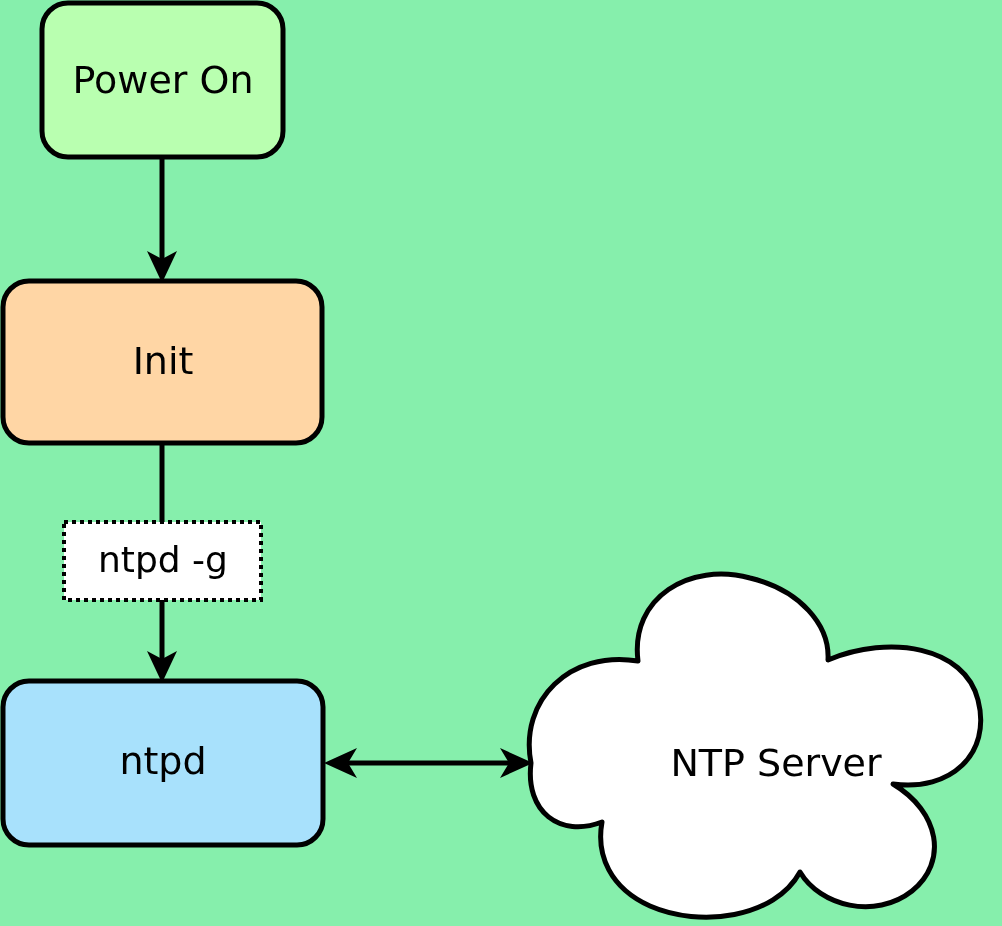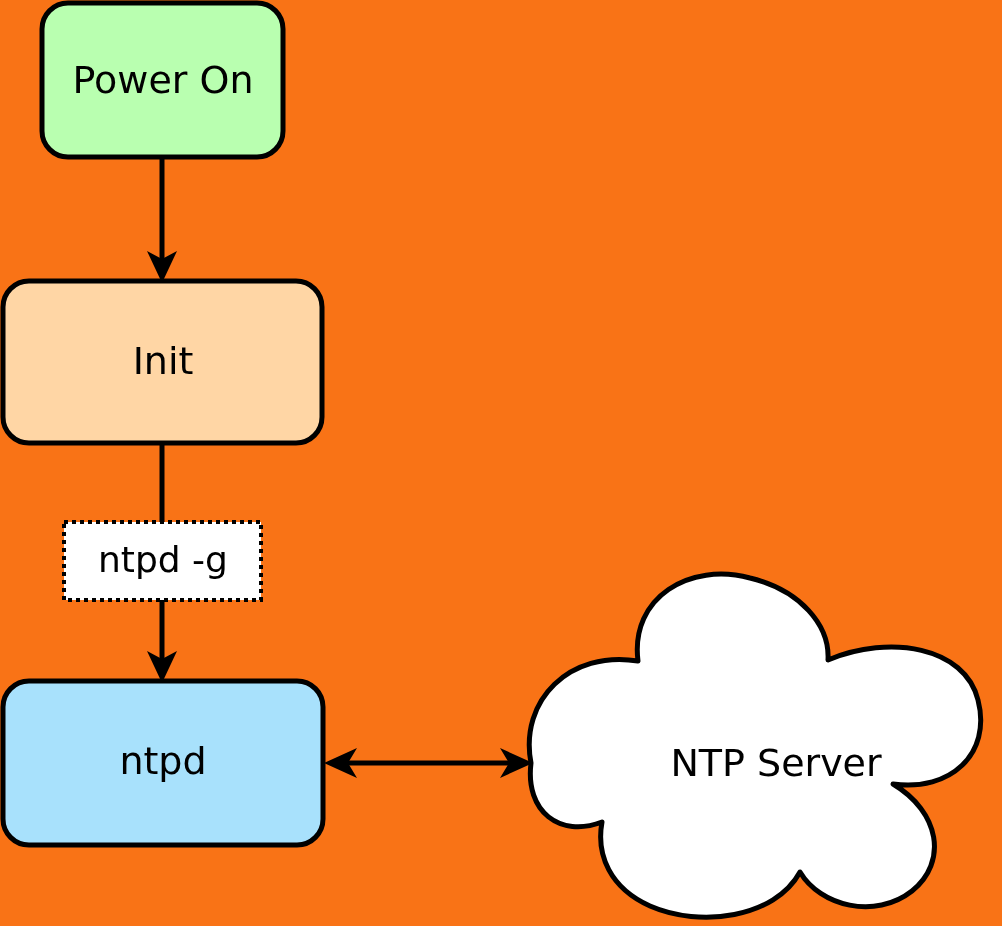--- a/index.html
+++ b/index.html
@@ -8,21 +8,21 @@
     padding: 0;
     background: #ffffff;
   }
   body {
     font-family: "DejaVu Sans", "Liberation Sans", sans-serif;
   }
   #diagram-root {
     position: relative;
     width: 1002px;
     height: 926px;
-    background: #f97316;
+    background: #86efac;
     overflow: hidden;
   }
   #diagram-svg {
     position: absolute;
     top: 0;
     left: 0;
     width: 1002px;
     height: 926px;
     display: block;
   }

